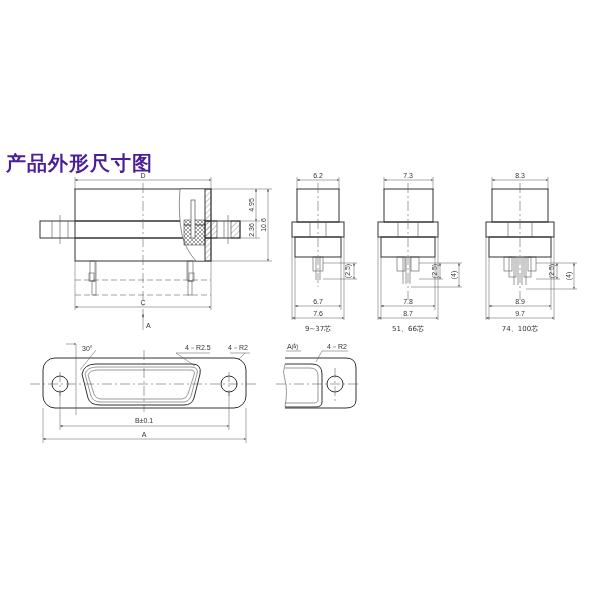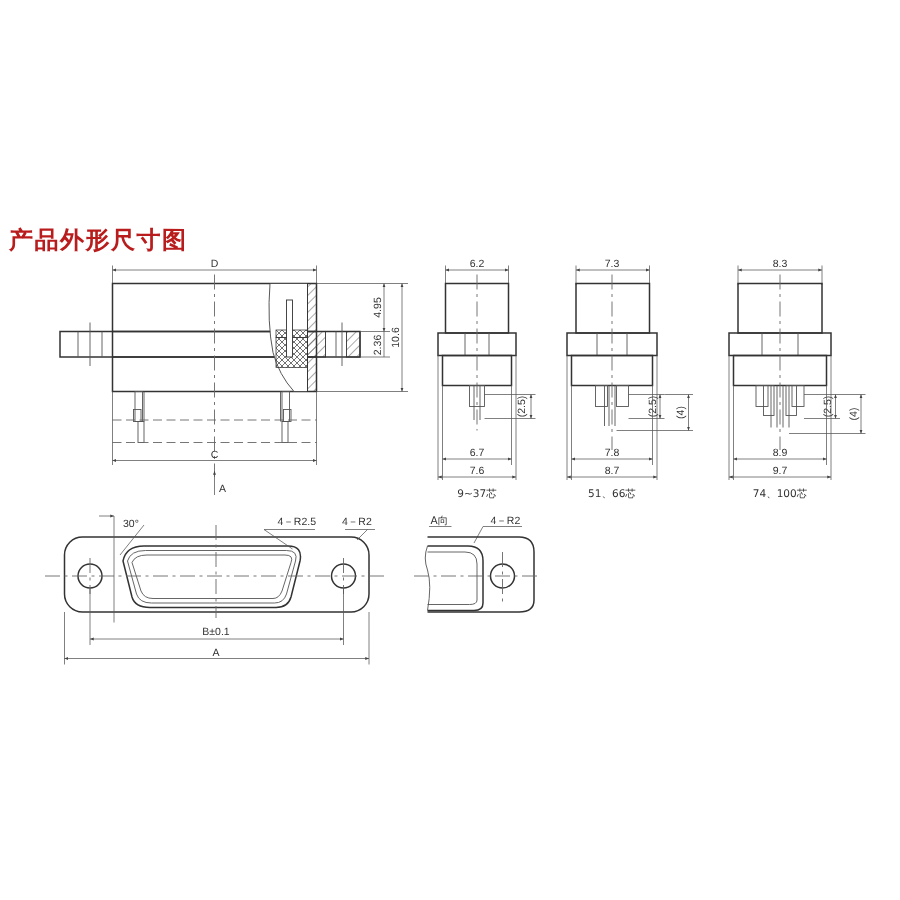--- a/index.html
+++ b/index.html
@@ -1,17 +1,17 @@
 <!DOCTYPE html>
 <html><head>
 <meta charset="utf-8">
 <style>
   html, body { margin: 0; padding: 0; background: #ffffff; }
   body { width: 600px; height: 600px; position: relative; overflow: hidden; font-family: "DejaVu Sans", sans-serif; }
-  .title { position: absolute; left: 6px; top: 150px; font-size: 16px; font-weight: bold; color: #b91c1c; letter-spacing: 1px; }
+  .title { position: absolute; left: 6px; top: 150px; font-size: 20px; font-weight: bold; color: #4c1d95; letter-spacing: 1px; }
   svg { position: absolute; left: 0; top: 0; }
   .ln { stroke: #333; stroke-width: 1; fill: none; }
   .thin { stroke: #555; stroke-width: 0.6; fill: none; }
   .dash { stroke: #666; stroke-width: 0.6; fill: none; stroke-dasharray: 10 3 2 3; }
   .hid { stroke: #666; stroke-width: 0.6; fill: none; stroke-dasharray: 6 3; }
   .dim { stroke: #555; stroke-width: 0.5; fill: none; }
   .t { font-family: "Liberation Sans", sans-serif; font-size: 7px; fill: #333; }
   .tc { font-family: "DejaVu Sans", sans-serif; font-size: 7px; fill: #333; }
 </style>
 </head>

